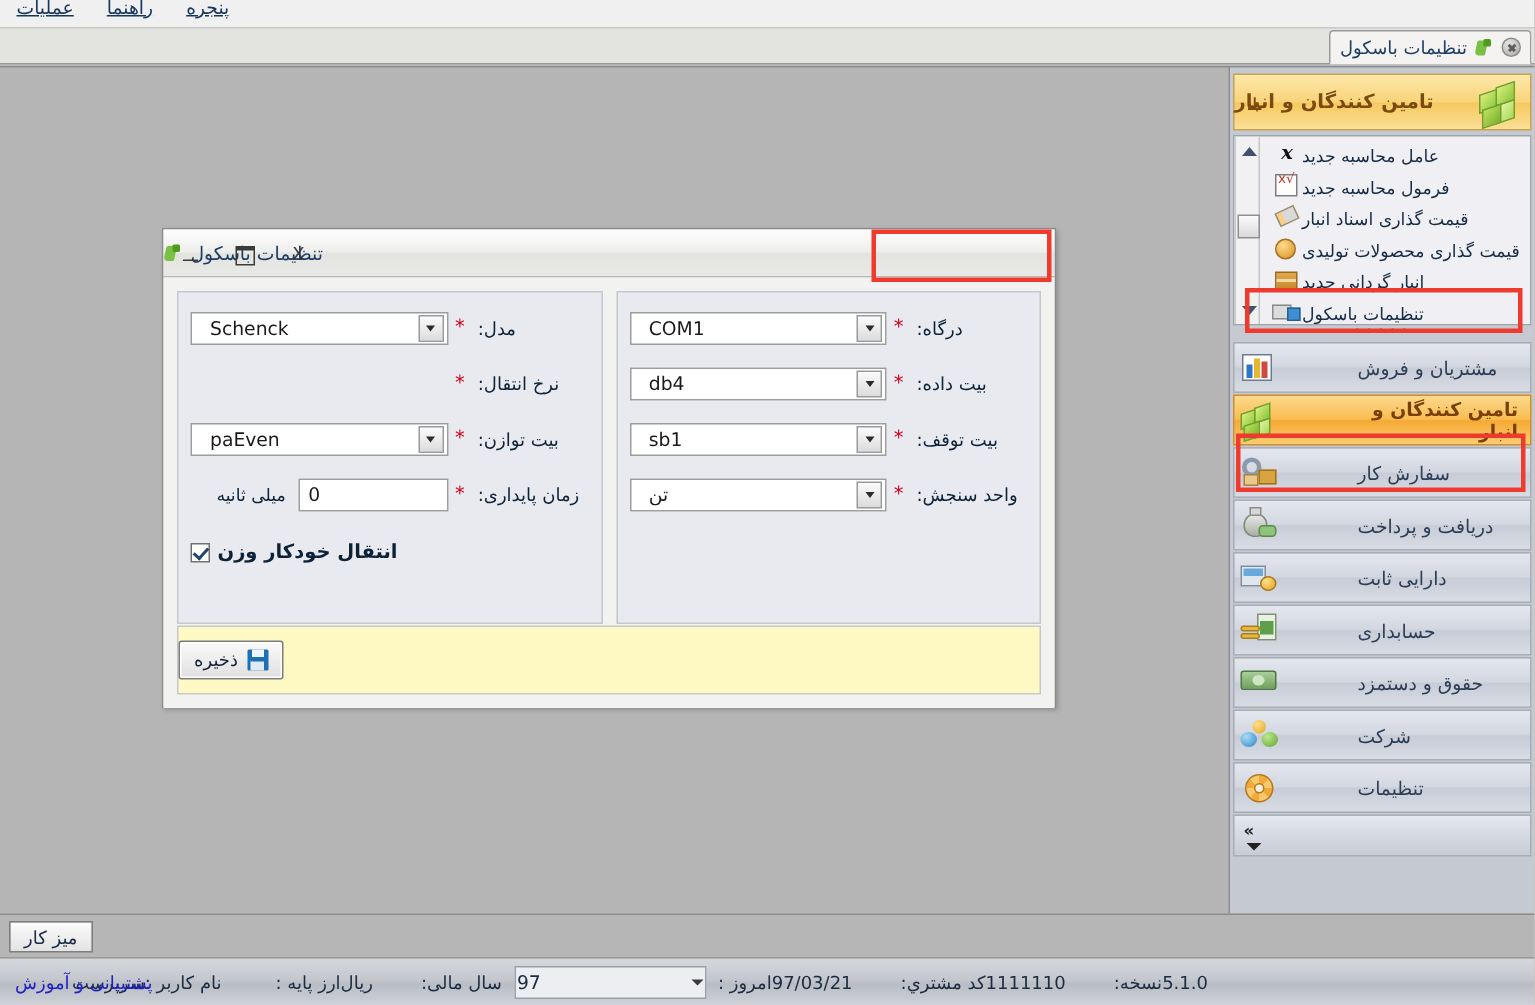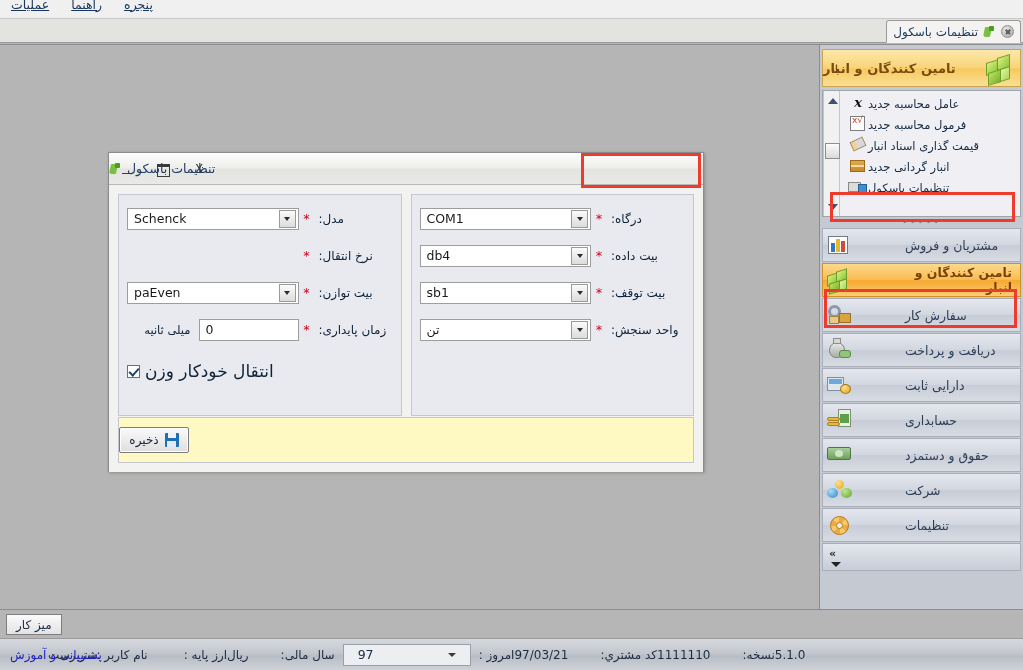--- a/index.html
+++ b/index.html
@@ -173,21 +173,21 @@
   .combo {
     flex: 1;
     height: 22px;
     background: #ffffff;
     border: 1px solid #9d9d9d;
     display: flex; flex-direction: row; align-items: center;
     position: relative;
   }
   .combo-value {
     flex: 1; text-align: left;
-    padding-left: 6px;
+    padding-left: 12px;
     font-size: 12.5px; color: #1a1a1a;
     font-family: "DejaVu Sans", "Liberation Sans", sans-serif;
     white-space: nowrap; overflow: hidden;
   }
   .combo-arrow {
     width: 17px; height: 18px;
     margin: 1px 2px 1px 1px;
     background: linear-gradient(to bottom, #fbfbfb, #dcdcdc);
     border: 1px solid #9a9a9a;
     display: flex; align-items: center; justify-content: center;
@@ -225,21 +225,21 @@
     position: relative; cursor: pointer;
   }
   .checkbox.checked::after {
     content: "";
     position: absolute; left: 3px; top: 0px;
     width: 4px; height: 8px;
     border: solid #20456e;
     border-width: 0 2px 2px 0;
     transform: rotate(42deg);
   }
-  .check-label { font-size: 17px; color: #0d2137; }
+  .check-label { font-size: 13px; color: #0d2137; font-weight: bold; }
 
   
   .mdi-footer {
     position: absolute; left: 9px; right: 9px; bottom: 9px;
     height: 46px;
     background: #fef9c3;
     border: 1px solid #c4c7cf;
     display: flex; flex-direction: row-reverse; align-items: center;
   }
   .save-btn {
@@ -551,21 +551,21 @@
   .sbx { display: flex; flex-direction: row-reverse; align-items: center; white-space: nowrap; }
   .sb-lbl { font-size: 12px; color: #1b2b40; }
   .sb-val { font-size: 12px; color: #1b2b40; padding-right: 6px; }
   .sb-sep { width: 26px; }
   .year-select {
     height: 22px; width: 128px;
     background: #eceef1;
     border: 1px solid #9aa0a8;
     display: flex; flex-direction: row; align-items: center;
     justify-content: space-between;
-    padding: 0 14px;
+    padding: 0 1px;
     margin: 12px 8px;
     cursor: pointer;
   }
   .year-select .yv { font-size: 12.5px; color: #1b2b40; }
   .year-select .ya {
     width:0;height:0;border-left:4px solid transparent;border-right:4px solid transparent;
     border-top:4px solid #3a3a3a;
   }
   .support-link {
     position: absolute; left: 10px;
@@ -729,20 +729,26 @@
           <div class="sb-list-text">فرمول محاسبه جدید</div>
         </div>
         <div class="sb-list-item">
           <div class="li-icon">
               <span class="ic-pencil"></span>
             </div>
           <div class="sb-list-text">قیمت گذاری اسناد انبار</div>
         </div>
         <div class="sb-list-item">
           <div class="li-icon">
+              <span class="ic-coin"></span>
+            </div>
+          <div class="sb-list-text">قیمت گذاری محصولات تولیدی</div>
+        </div>
+        <div class="sb-list-item">
+          <div class="li-icon">
               <span class="ic-box"></span>
             </div>
           <div class="sb-list-text">انبار گردانی جدید</div>
         </div>
         <div class="sb-list-item">
           <div class="li-icon">
               <span class="ic-truck"></span>
             </div>
           <div class="sb-list-text">تنظیمات باسکول</div>
         </div>

